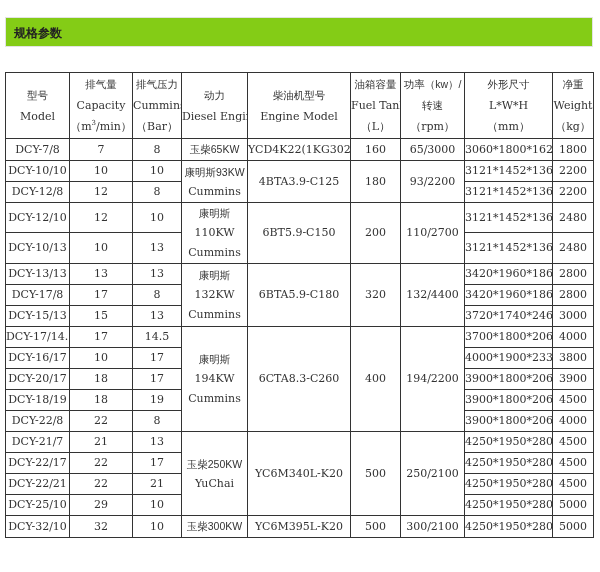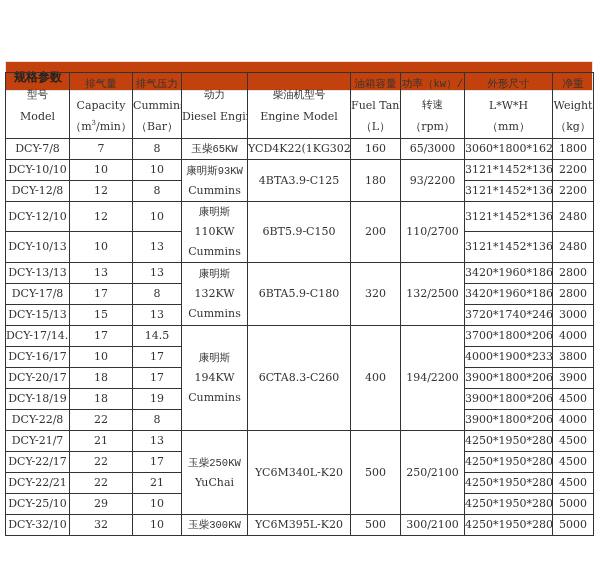--- a/index.html
+++ b/index.html
@@ -1,27 +1,27 @@
 <!DOCTYPE html>
 <html><head>
 <meta charset="utf-8">
 <style>
   html, body { margin: 0; padding: 0; background: #ffffff; }
   body { width: 600px; height: 572px; position: relative; overflow: hidden;
          font-family: "DejaVu Serif", "Liberation Serif", serif; color: #333; }
   .section-header { position: absolute; left: 5px; top: 17px; width: 588px; height: 30px;
-         background: #c2410c; border: 1px solid #e3e3e3; box-sizing: border-box; margin-top: 44px; }
+         background: #84cc16; border: 1px solid #e3e3e3; box-sizing: border-box; }
   .section-title { position: absolute; left: 8px; top: 7px; font-size: 12px; font-weight: bold;
          font-family: "DejaVu Sans", "Liberation Sans", sans-serif; color: #222; }
   table.spec { position: absolute; left: 5px; top: 72px; border-collapse: collapse;
          table-layout: fixed; width: 588px; font-size: 11px; color: #333; }
   table.spec td, table.spec th { border: 1.5px solid #333; text-align: center; vertical-align: middle;
          padding: 0; font-weight: normal; line-height: 20px; white-space: nowrap; overflow: hidden; }
   table.spec th { line-height: 21px; }
-  .cjk { font-family: Liberation Mono, monospace; font-size: 10.5px; }
+  .cjk { font-family: Liberation Sans, sans-serif; font-size: 10.5px; }
   sup { font-size: 7px; line-height: 0; }
 </style>
 </head>
 <body>
 
 <div class="section-header">
   <span class="section-title">规格参数</span>
 </div>
 
 <table class="spec">
@@ -145,21 +145,21 @@
       <td>DCY-13/13</td>
       <td>13</td>
       <td>13</td>
       <td rowspan="3">
         <div class="cjk">康明斯</div>
         <div>132KW</div>
         <div>Cummins</div>
       </td>
       <td rowspan="3">6BTA5.9-C180</td>
       <td rowspan="3">320</td>
-      <td rowspan="3">132/2500</td>
+      <td rowspan="3">132/4400</td>
       <td>3420*1960*1860</td>
       <td>2800</td>
     </tr>
     <tr style="height:21px">
       <td>DCY-17/8</td>
       <td>17</td>
       <td>8</td>
       <td>3420*1960*1860</td>
       <td>2800</td>
     </tr>

